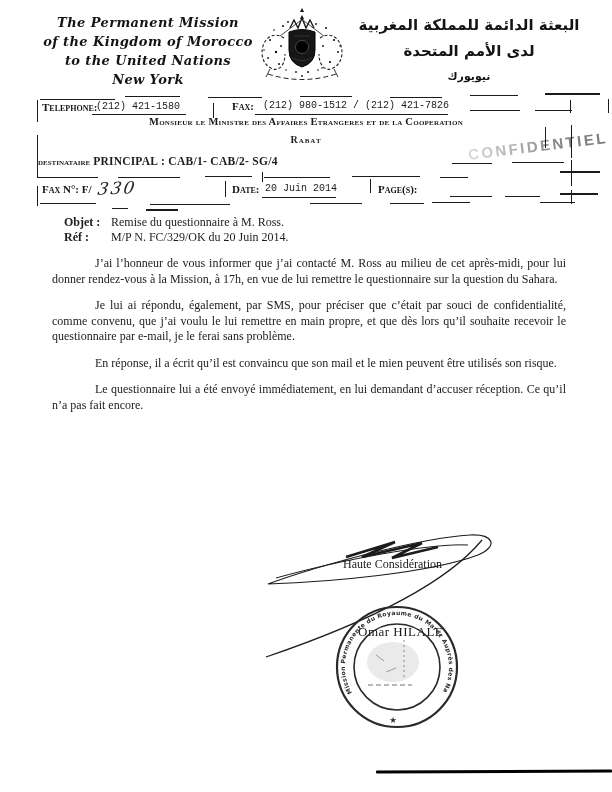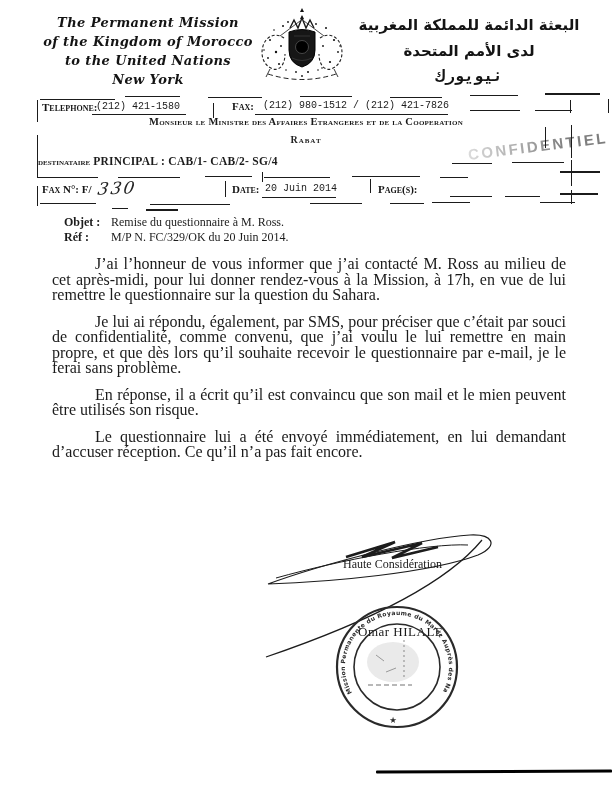--- a/index.html
+++ b/index.html
@@ -13,21 +13,21 @@
   .mission-en{
     position:absolute;left:38px;top:13px;width:220px;text-align:center;
     font-family:"DejaVu Serif",serif;font-style:italic;font-weight:bold;
     font-size:13px;line-height:19px;color:#141414;letter-spacing:.4px;
   }
   .mission-ar{
     position:absolute;left:358px;top:12px;width:222px;text-align:center;
     direction:rtl;font-family:"DejaVu Sans",sans-serif;font-weight:bold;
     font-size:15px;line-height:26px;color:#141414;
   }
-  .mission-ar div:nth-child(3){font-size:16px;font-family:Liberation Mono, monospace;}
+  .mission-ar div:nth-child(3){font-size:11px;}
   .emblem{position:absolute;left:256px;top:6px;}
   
   .lbl{font-weight:bold;font-variant:small-caps;font-size:11px;color:#151515;}
   .val{font-size:10px;color:#1a1a1a;font-family:Liberation Mono, monospace;}
   .abs{position:absolute;white-space:nowrap;}
   .recipient{
     position:absolute;left:36px;top:116px;width:540px;text-align:center;
     font-variant:small-caps;font-weight:600;font-size:10.5px;letter-spacing:.25px;color:#1a1a1a;
   }
   .recipient-city{
@@ -49,21 +49,21 @@
     font-weight:bold;font-size:15px;letter-spacing:2.5px;color:#7e7e7e;
     transform:rotate(-7deg);transform-origin:left center;
     -webkit-mask-image:linear-gradient(90deg,rgba(0,0,0,.28),rgba(0,0,0,1) 70%);
             mask-image:linear-gradient(90deg,rgba(0,0,0,.28),rgba(0,0,0,1) 70%);
   }
   
   .objet-block{position:absolute;left:64px;top:215px;font-size:12px;line-height:15px;}
   .objet-row .o-lbl{font-weight:bold;display:inline-block;width:44px;}
   .paragraphs{
     position:absolute;left:52px;top:256px;width:514px;
-    font-size:16px;line-height:15.5px;text-align:justify;color:#1b1b1b;
+    font-size:12px;line-height:15.5px;text-align:justify;color:#1b1b1b;
   }
   .paragraphs p{margin:0 0 11px 0;text-indent:43px;}
   
   .sig-line{position:absolute;white-space:nowrap;color:#191919;}
   .sig-closing{left:343px;top:557px;font-size:12px;}
   .sig-title{left:266px;top:572px;font-size:12.5px;}
   .sig-name{left:358px;top:592px;font-size:13px;letter-spacing:.5px;margin-top:32px;}
   .sig-ink{position:absolute;left:255px;top:525px;}
   .round-stamp{position:absolute;left:330px;top:600px;}
   

